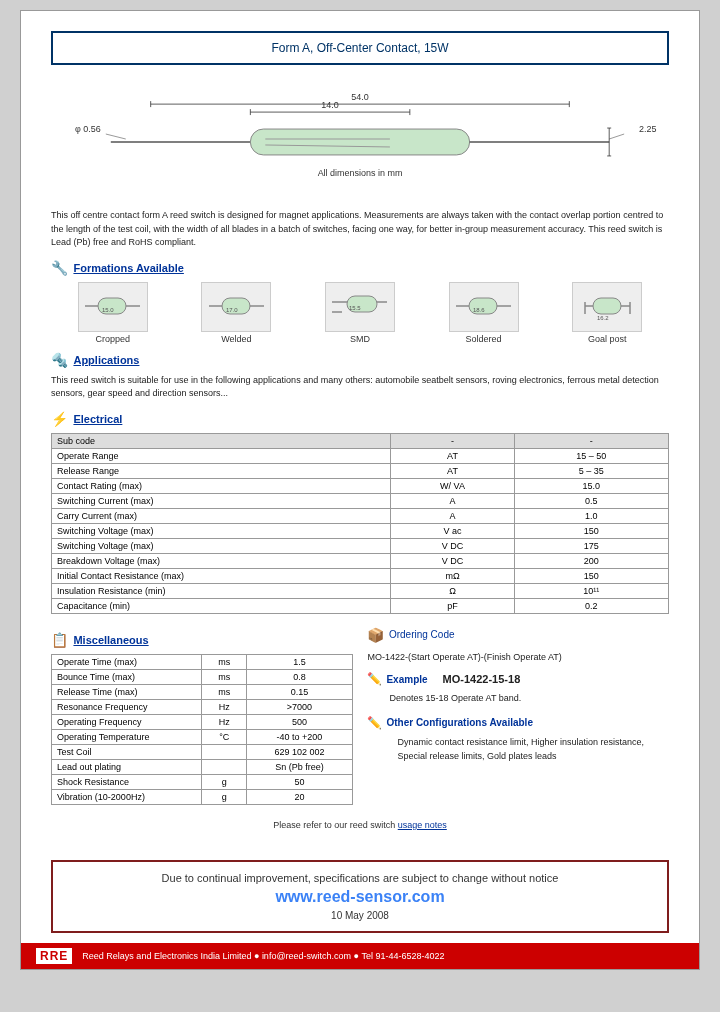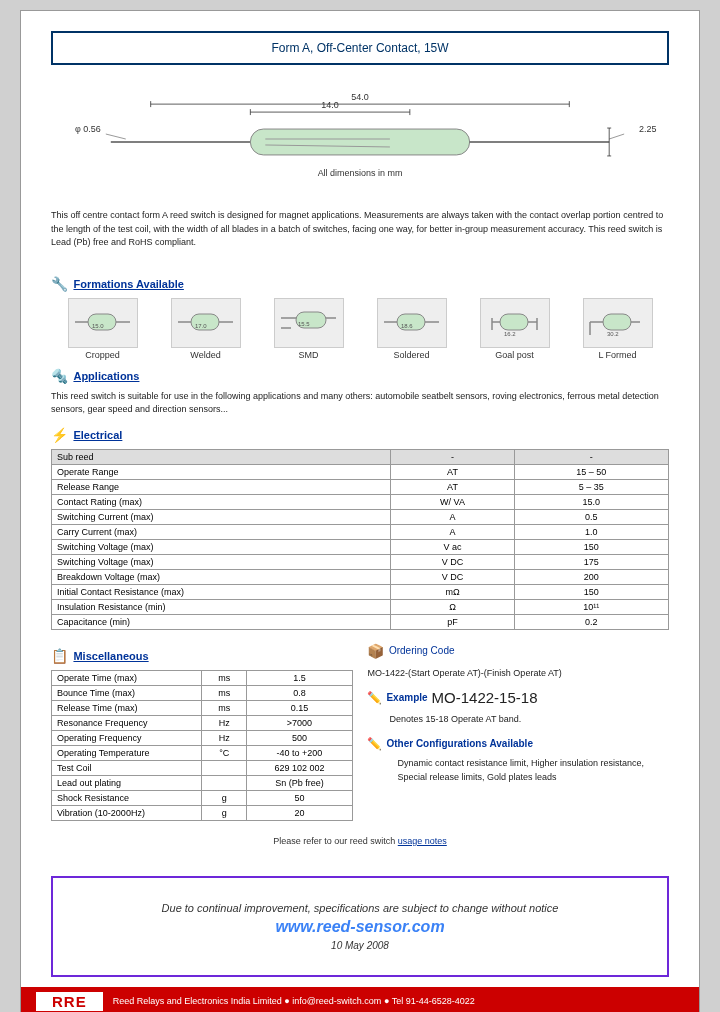--- a/index.html
+++ b/index.html
@@ -45,21 +45,21 @@
       height: 120px;
     }
     .diagram-svg {
       width: 100%;
       height: 120px;
     }
     .description {
       font-size: 9px;
       color: #222;
       line-height: 1.5;
-      margin-bottom: 26px;
+      margin-bottom: 10px;
     }
     .section-header {
       display: flex;
       align-items: center;
       margin-bottom: 6px;
       margin-top: 8px;
     }
     .section-icon {
       font-size: 14px;
       margin-right: 5px;
@@ -184,25 +184,24 @@
     .please-refer {
       text-align: center;
       font-size: 9px;
       color: #333;
       margin: 15px 0 10px 0;
     }
     .please-refer a {
       color: #003399;
     }
     .improvement-box {
-      border: 2px solid #6d28d9;
-      text-align: center;
-      padding: 24px;
+      border: 2px solid #7f1d1d;
+      text-align: center;
+      padding: 10px;
       margin: 10px 30px;
-      font-style: italic;
     }
     .improvement-text {
       font-size: 11px;
       color: #333;
       margin-bottom: 4px;
     }
     .website {
       font-size: 16px;
       color: #3b82f6;
       font-weight: bold;
@@ -216,25 +215,25 @@
     .footer-bar {
       background: #cc0000;
       color: #fff;
       display: flex;
       align-items: center;
       padding: 5px 15px;
       font-size: 9px;
     }
     .footer-logo {
       font-weight: bold;
-      font-size: 15px;
+      font-size: 12px;
       margin-right: 10px;
       background: #fff;
       color: #cc0000;
-      padding: 1px 16px;
+      padding: 1px 4px;
       letter-spacing: 1px;
     }
     .footer-text {
       color: #fff;
       font-size: 9px;
     }
   </style>
 </head>
 <body>
 
@@ -335,47 +334,36 @@
           <svg width="65" height="45" viewBox="0 0 65 45">
             <line x1="10" y1="22" x2="55" y2="22" stroke="#888" stroke-width="1.5"></line>
             <rect x="18" y="14" width="28" height="16" rx="8" fill="#c8e6c9" stroke="#888" stroke-width="1"></rect>
             <line x1="10" y1="18" x2="10" y2="30" stroke="#888" stroke-width="1.5"></line>
             <line x1="55" y1="18" x2="55" y2="30" stroke="#888" stroke-width="1.5"></line>
             <text x="22" y="36" font-size="6" fill="#555">16.2</text>
           </svg>
         </div>
         <div class="formation-label">Goal post</div>
       </div>
-      <div class="formation-item">
-        <div class="formation-img">
-          <svg width="65" height="45" viewBox="0 0 65 45">
-            <line x1="5" y1="22" x2="55" y2="22" stroke="#888" stroke-width="1.5"></line>
-            <rect x="18" y="14" width="28" height="16" rx="8" fill="#c8e6c9" stroke="#888" stroke-width="1"></rect>
-            <line x1="5" y1="22" x2="5" y2="35" stroke="#888" stroke-width="1.5"></line>
-            <text x="22" y="36" font-size="6" fill="#555">30.2</text>
-          </svg>
-        </div>
-        <div class="formation-label">L Formed</div>
-      </div>
     </div>
 
     <div class="section-header">
       <span class="section-icon">🔩</span>
       <span class="section-title">Applications</span>
     </div>
     <p class="applications-text">This reed switch is suitable for use in the following applications and many others: automobile seatbelt sensors, roving electronics, ferrous metal detection sensors, gear speed and direction sensors...</p>
 
     <div class="section-header">
       <span class="section-icon">⚡</span>
       <span class="section-title">Electrical</span>
     </div>
     <table class="electrical">
       <tbody id="electrical-tbody">
       <tr>
-            <td style="background: rgb(221, 221, 221);">Sub reed</td>
+            <td style="background: rgb(221, 221, 221);">Sub code</td>
             <td style="background: rgb(221, 221, 221);">-</td>
             <td style="background: rgb(221, 221, 221);">-</td>
           </tr>
           <tr>
             <td>Operate Range</td>
             <td>AT</td>
             <td>15 – 50</td>
           </tr>
           <tr>
             <td>Release Range</td>
@@ -494,21 +482,21 @@
       <div class="ordering-col">
         <div class="ordering-box">
           <div style="display:flex;align-items:center;margin-bottom:4px;">
             <span style="font-size:14px;margin-right:4px;">📦</span>
             <span class="order-title">Ordering Code</span>
           </div>
           <div class="order-code">MO-1422-(Start Operate AT)-(Finish Operate AT)</div>
           <div style="display:flex;align-items:center;margin-bottom:2px;margin-top:6px;">
             <span style="font-size:12px;margin-right:4px;">✏️</span>
             <span class="example-title" style="font-weight:bold;color:#003399;font-size:10px;">Example</span>
-            <span style="font-size:15px;margin-left:4px;font-weight:normal;">MO-1422-15-18</span>
+            <span style="font-size:11px;margin-left:15px;font-weight:bold;">MO-1422-15-18</span>
           </div>
           <div class="example-desc" style="font-size:9px;margin-bottom:8px;margin-left:22px;">Denotes 15-18 Operate AT band.</div>
           <div style="display:flex;align-items:center;margin-bottom:2px;">
             <span style="font-size:12px;margin-right:4px;">✏️</span>
             <span class="other-title" style="font-weight:bold;color:#003399;font-size:10px;">Other Configurations Available</span>
           </div>
           <div class="other-desc" style="font-size:9px;margin-left:30px;">Dynamic contact resistance limit, Higher insulation resistance, Special release limits, Gold plates leads</div>
         </div>
       </div>
     </div>

